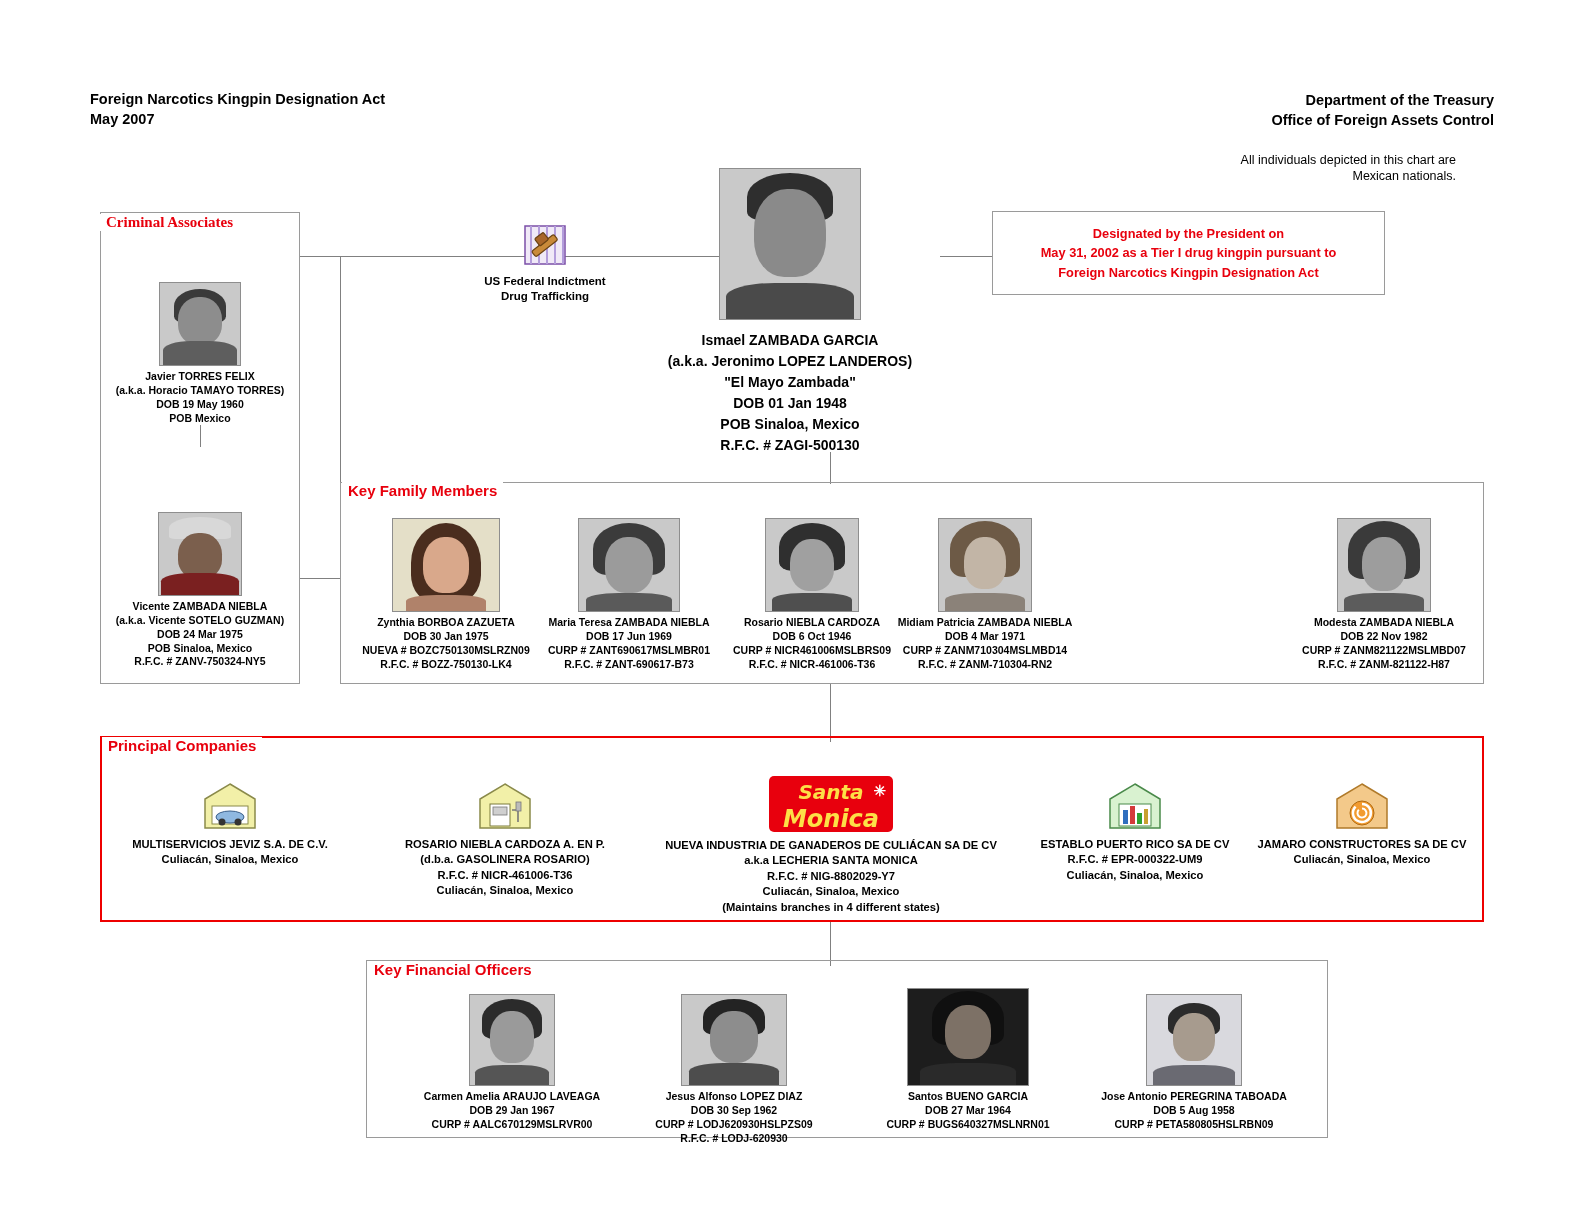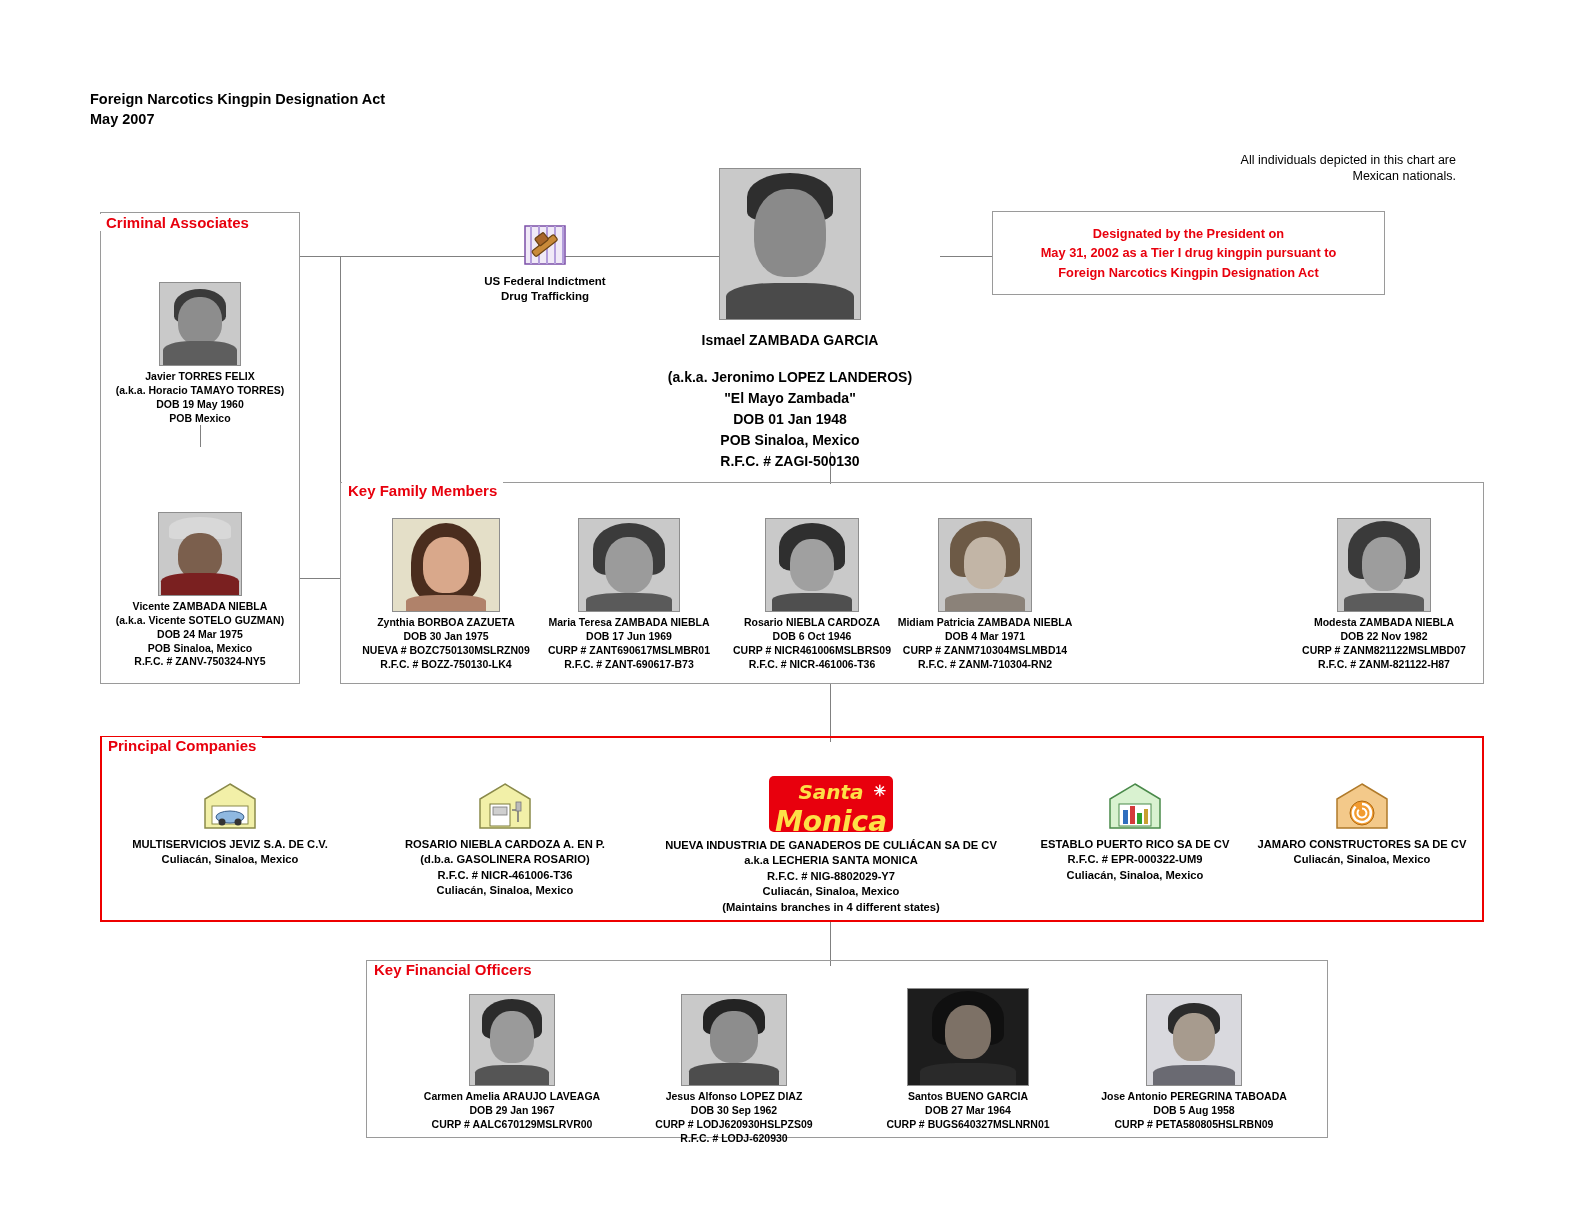--- a/index.html
+++ b/index.html
@@ -203,21 +203,21 @@
   .santa-logo .w1, .santa-logo .w2 {
     position: absolute;
     left: 0; width: 100%;
     color: #fde047;
     font-style: italic;
     font-weight: bold;
     text-align: center;
     font-family: "DejaVu Sans", sans-serif;
   }
   .santa-logo .w1 { top: 3px; font-size: 20px; }
-  .santa-logo .w2 { top: 27px; font-size: 28px; }
+  .santa-logo .w2 { top: 27px; font-size: 24px; }
   .santa-logo .star {
     position: absolute;
     right: 7px; top: 5px;
     color: #fff;
     font-size: 15px;
   }
 
   .extradited {
     position: absolute;
     text-align: center;
@@ -243,37 +243,41 @@
 <body>
 
 <div class="page">
 
   <div class="hdr-left">
     <div>Foreign Narcotics Kingpin Designation Act</div>
     <div>May 2007</div>
   </div>
 
 
+  <div class="hdr-right">
+    <div>Department of the Treasury</div>
+    <div>Office of Foreign Assets Control</div>
+  </div>
 
   <div class="note-nationals">All individuals depicted in this chart are Mexican nationals.</div>
 
   <div class="line hline" style="left:300px; top:256px; width:430px;"></div>
   <div class="line hline" style="left:300px; top:578px; width:40px;"></div>
   <div class="line vline" style="left:340px; top:256px; height:322px;"></div>
 
   <div class="line hline" style="left:940px; top:256px; width:52px;"></div>
 
   <div class="line vline" style="left:830px; top:452px; height:32px;"></div>
 
   <div class="line vline" style="left:830px; top:684px; height:58px;"></div>
 
   <div class="line vline" style="left:830px; top:920px; height:46px;"></div>
 
   <div class="box" style="left:100px; top:212px; width:200px; height:472px;"></div>
-  <div class="box-title" style="left:100px; top:214px;">Criminal Associates</div>
+  <div class="box-title" style="left:100px; top:214px;font-family:Liberation Serif, serif;">Criminal Associates</div>
 
   <div class="person" style="left:104px; top:282px; width:192px;">
     <div class="photo" style="width:80px;height:82px;">
       <div class="hair" style="width:52px;height:34px;top:6px;"></div>
       <div class="face" style="width:44px;height:48px;top:14px;"></div>
       <div class="body" style="width:74px;height:24px;"></div>
     </div>
     <div class="cap">Javier TORRES FELIX</div>
     <div>(a.k.a. Horacio TAMAYO TORRES)</div>
     <div>DOB 19 May 1960</div>
@@ -317,21 +321,21 @@
     <div>Drug Trafficking</div>
   </div>
 
   <div class="subject">
     <div class="photo">
       <div class="hair" style="width:86px;height:48px;top:4px;background:#2e2e2e;"></div>
       <div class="face" style="width:72px;height:88px;top:20px;background:#8a8a8a;"></div>
       <div class="body" style="width:128px;height:36px;background:#4a4a4a;"></div>
     </div>
     <div class="cap">Ismael ZAMBADA GARCIA</div>
-    <div class="cap" style="margin-top:16px">(a.k.a. Jeronimo LOPEZ LANDEROS)</div>
+    <div class="cap" style="margin-top:0">(a.k.a. Jeronimo LOPEZ LANDEROS)</div>
     <div class="cap" style="margin-top:0">"El Mayo Zambada"</div>
     <div class="cap" style="margin-top:0">DOB  01 Jan 1948</div>
     <div class="cap" style="margin-top:0">POB  Sinaloa, Mexico</div>
     <div class="cap" style="margin-top:0">R.F.C. #  ZAGI-500130</div>
   </div>
 
   <div class="designation">
     <div>
       <div>Designated by the President on</div>
       <div>May 31, 2002 as a Tier I drug kingpin pursuant to</div>

